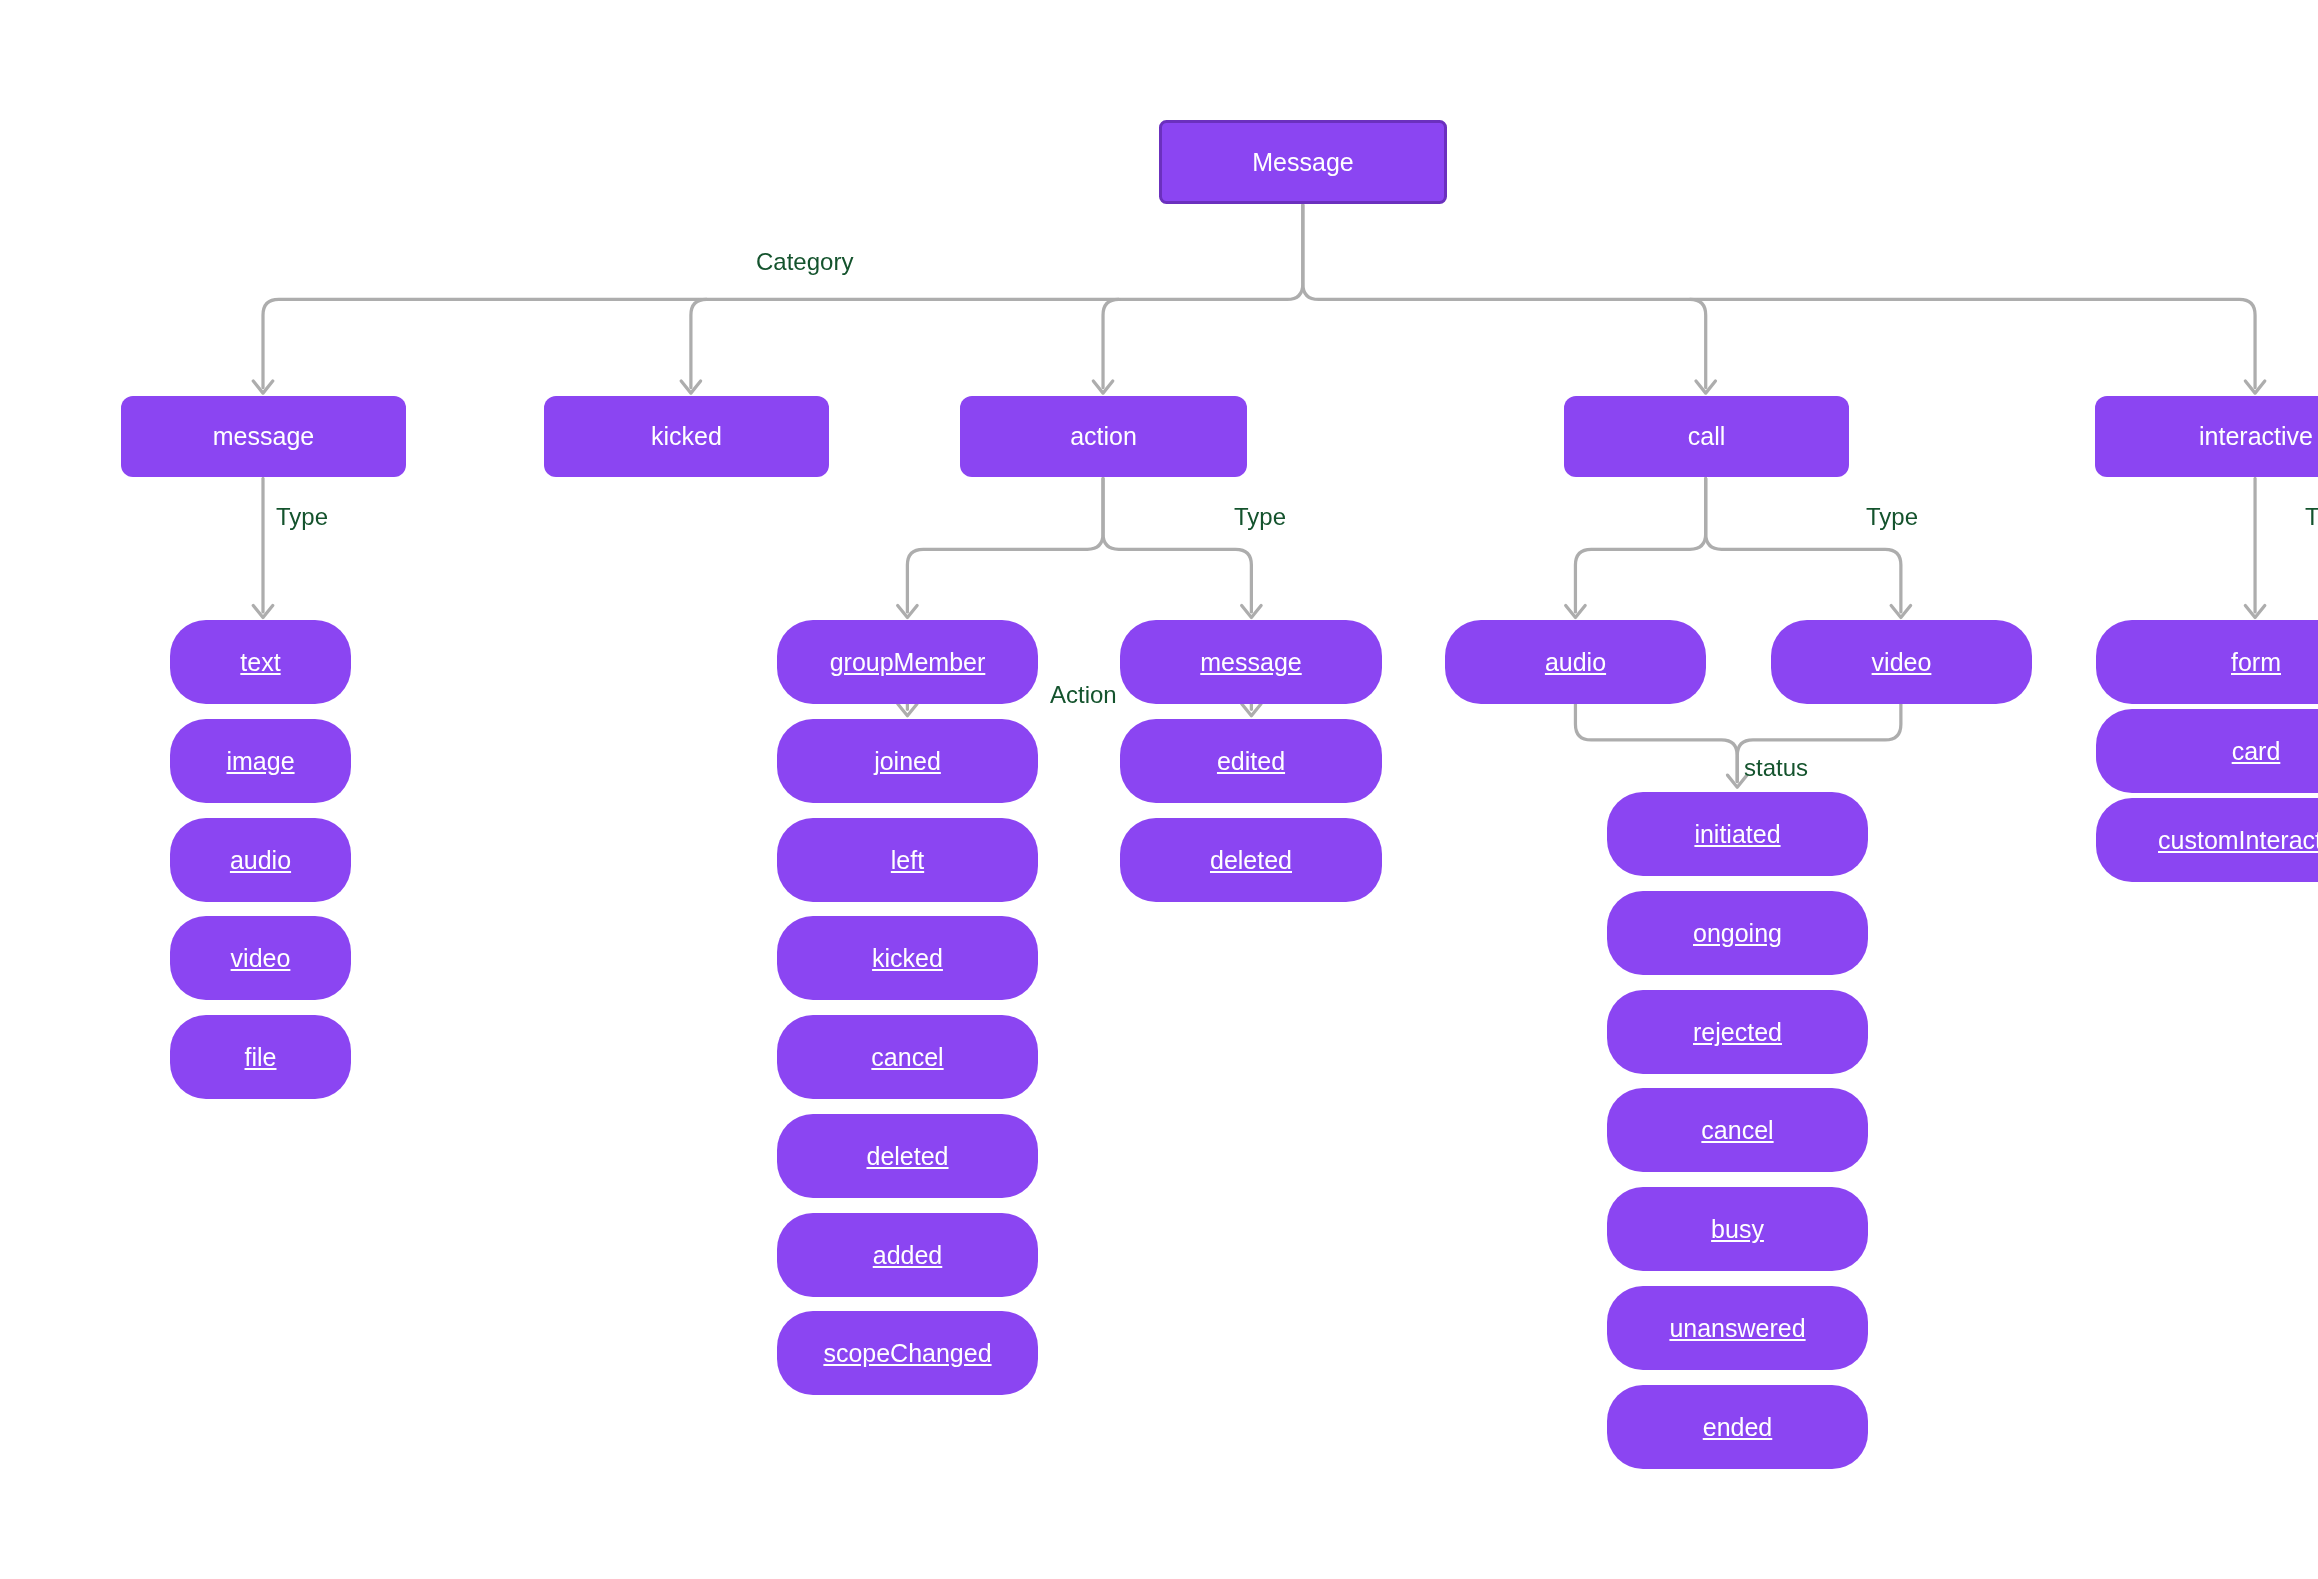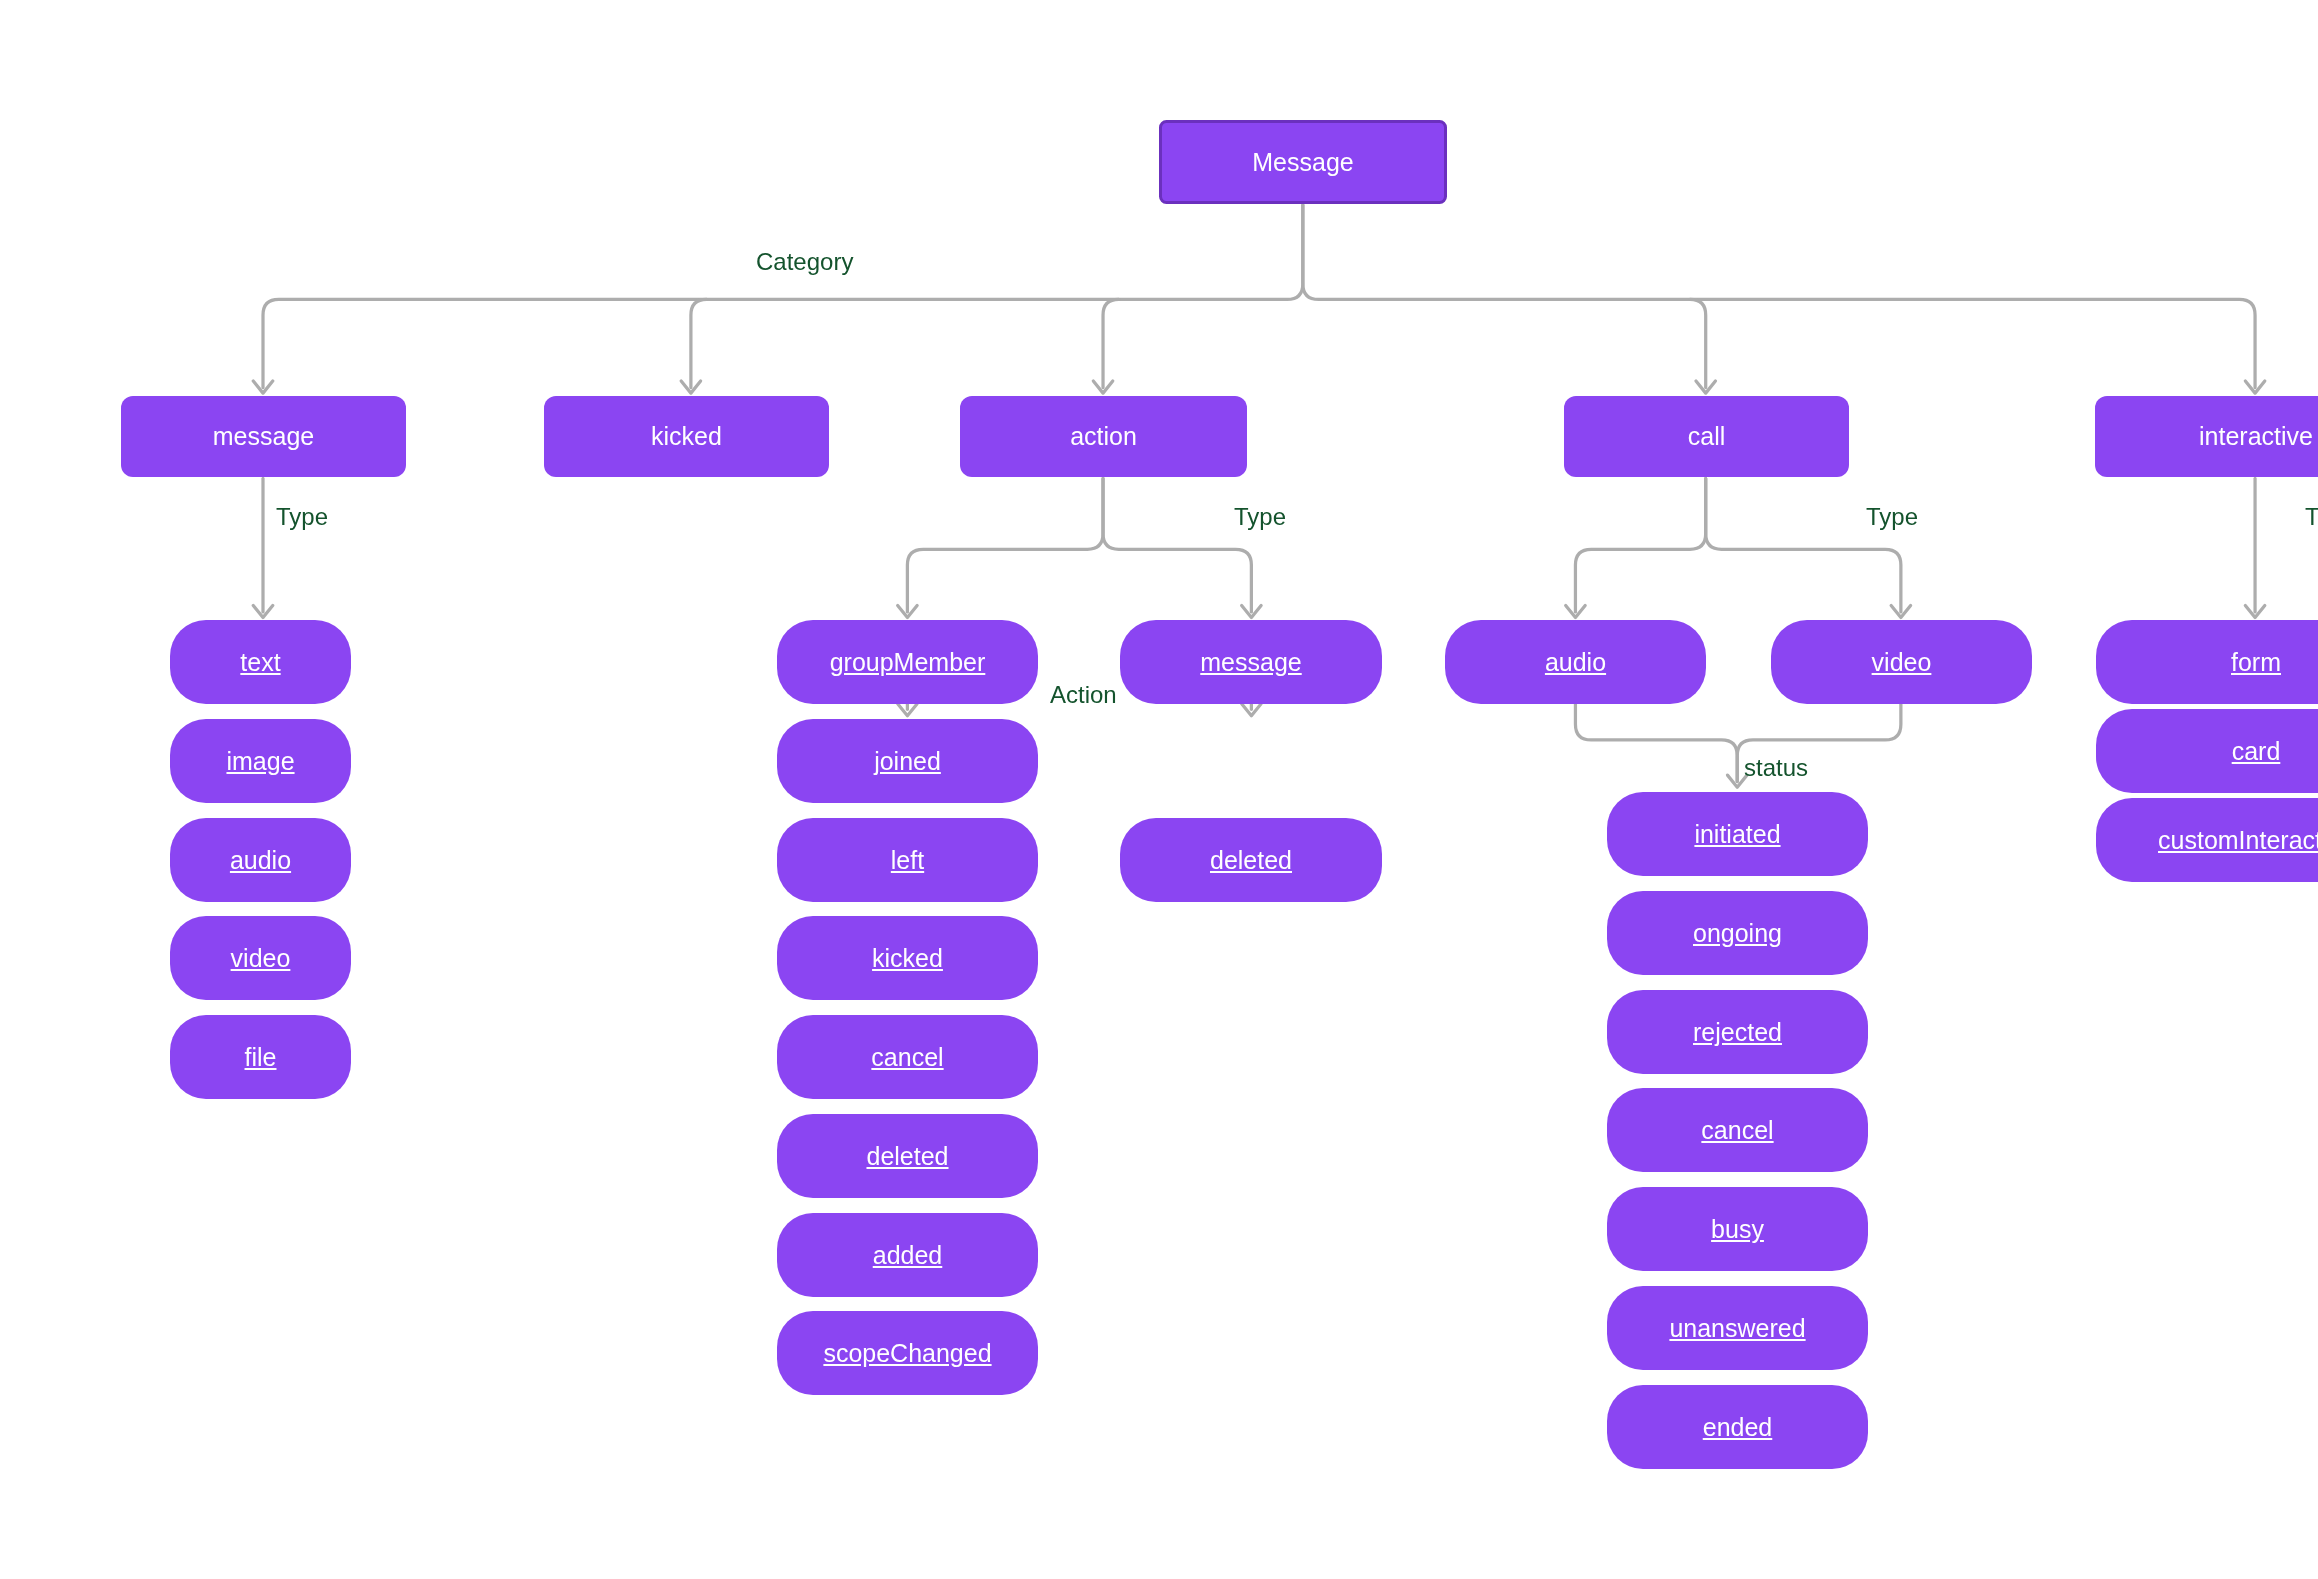--- a/index.html
+++ b/index.html
@@ -132,20 +132,21 @@
   <div class="node pill" style="left:777px; top:620px; width:261px;">groupMember</div>
   <div class="node pill" style="left:777px; top:719px; width:261px;">joined</div>
   <div class="node pill" style="left:777px; top:818px; width:261px;">left</div>
   <div class="node pill" style="left:777px; top:916px; width:261px;">kicked</div>
   <div class="node pill" style="left:777px; top:1015px; width:261px;">cancel</div>
   <div class="node pill" style="left:777px; top:1114px; width:261px;">deleted</div>
   <div class="node pill" style="left:777px; top:1213px; width:261px;">added</div>
   <div class="node pill" style="left:777px; top:1311px; width:261px;">scopeChanged</div>
 
   <div class="node pill" style="left:1120px; top:620px; width:262px;">message</div>
+  <div class="node pill" style="left:1120px; top:719px; width:262px;">edited</div>
   <div class="node pill" style="left:1120px; top:818px; width:262px;">deleted</div>
 
   <div class="node pill" style="left:1445px; top:620px; width:261px;">audio</div>
   <div class="node pill" style="left:1771px; top:620px; width:261px;">video</div>
 
   <div class="node pill" style="left:1607px; top:792px; width:261px;">initiated</div>
   <div class="node pill" style="left:1607px; top:891px; width:261px;">ongoing</div>
   <div class="node pill" style="left:1607px; top:990px; width:261px;">rejected</div>
   <div class="node pill" style="left:1607px; top:1088px; width:261px;">cancel</div>
   <div class="node pill" style="left:1607px; top:1187px; width:261px;">busy</div>

